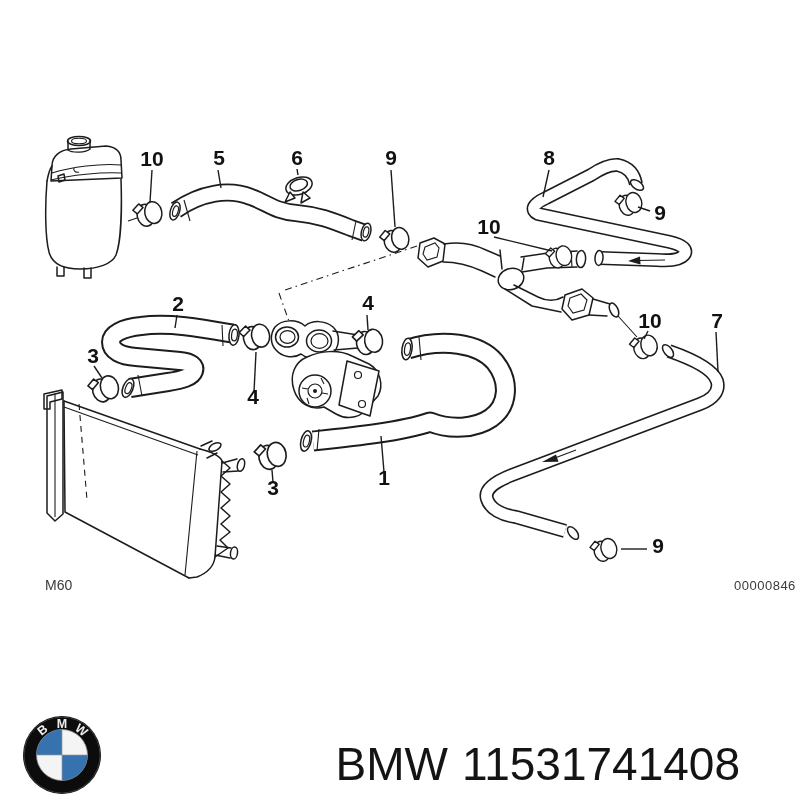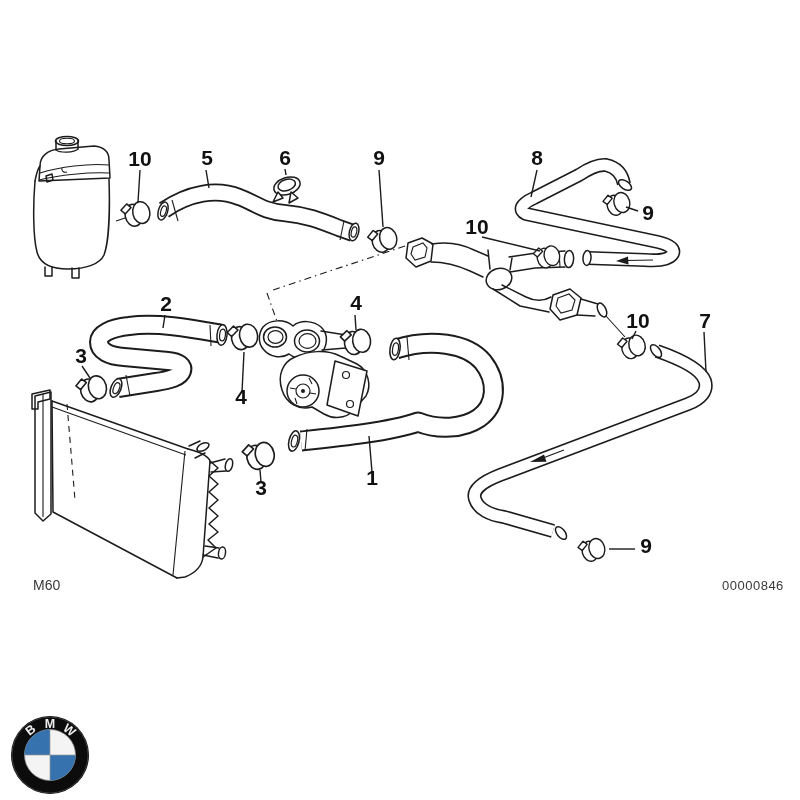--- a/index.html
+++ b/index.html
@@ -1,18 +1,18 @@
 <!DOCTYPE html>
 <html><head>
 <meta charset="utf-8">
 <style>
   html,body{margin:0;padding:0;background:#ffffff;}
   body{width:800px;height:800px;position:relative;overflow:hidden;
        font-family:"Liberation Sans", sans-serif;}
-  #stage{position:absolute;left:4px;top:0;width:732px;height:800px;text-decoration:underline;}
+  #stage{position:absolute;left:16px;top:0;width:732px;height:800px;text-decoration:underline;}
   svg{display:block;}
   
   .ln{fill:none;stroke:#1c1c1c;stroke-width:1.5;stroke-linejoin:round;stroke-linecap:round;}
   .thin{fill:none;stroke:#1c1c1c;stroke-width:1.1;}
   .ho{fill:none;stroke:#1c1c1c;stroke-linecap:butt;stroke-linejoin:round;}
   .hi{fill:none;stroke:#ffffff;stroke-linecap:butt;stroke-linejoin:round;}
   .part{fill:#ffffff;stroke:#1c1c1c;stroke-width:1.5;stroke-linejoin:round;}
   .rim{fill:#ffffff;stroke:#1c1c1c;stroke-width:1.5;}
   .rim2{fill:none;stroke:#1c1c1c;stroke-width:1.2;}
   .ld{stroke:#1c1c1c;stroke-width:1.4;fill:none;}
@@ -246,14 +246,17 @@
   <circle r="38" fill="none" stroke="#3c3c3c" stroke-width="1"></circle>
   <circle r="25.5" stroke="#8a8a8a" stroke-width="0.8" fill="#f4f4f4"></circle>
   <path d="M 0,0 L -25.5,0 A 25.5,25.5 0 0 1 0,-25.5 Z" fill="#3673ae"></path>
   <path d="M 0,0 L 25.5,0 A 25.5,25.5 0 0 1 0,25.5 Z" fill="#3673ae"></path>
   <path d="M -25.5,0 L 25.5,0 M 0,-25.5 L 0,25.5" stroke="#9a9a9a" stroke-width="0.7" fill="none"></path>
   <text class="logotxt" transform="rotate(-38)" y="-27.5">B</text>
   <text class="logotxt" y="-27.5">M</text>
   <text class="logotxt" transform="rotate(38)" y="-27.5">W</text>
 </svg>
 
-
+<div class="pn">
+  <span class="brand">BMW</span><span>11531741408</span>
 </div>
 
+</div>
+
 </body></html>

